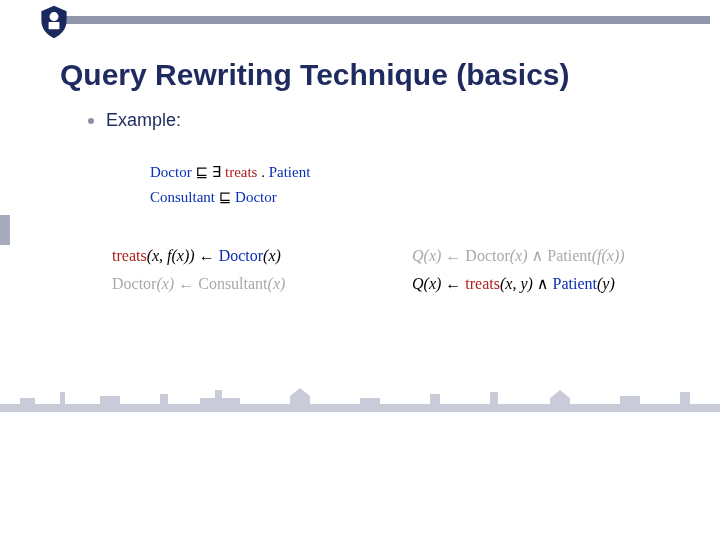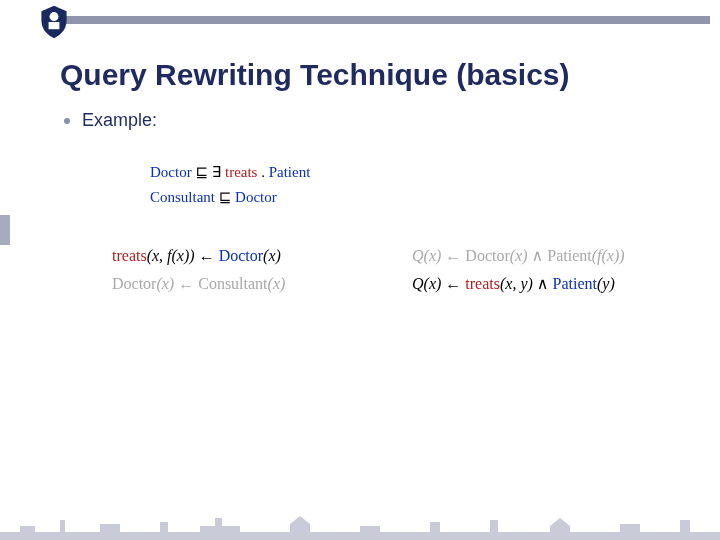--- a/index.html
+++ b/index.html
@@ -1,20 +1,20 @@
 <!DOCTYPE html>
 <html><head>
 <meta charset="utf-8">
 <style>
   html,body{margin:0;padding:0;width:720px;height:540px;background:#fff;font-family:Arial,Helvetica,sans-serif;overflow:hidden;}
-  .slide{position:relative;width:720px;height:540px;}
+  .slide{position:relative;width:720px;height:412px;}
   .topbar{position:absolute;top:16px;left:58px;right:10px;height:8px;background:#9195ac;}
   .crest{position:absolute;top:4px;left:36px;width:36px;height:36px;}
   .title{position:absolute;top:58px;left:60px;font-size:30px;font-weight:bold;color:#1f2a5f;}
-  .bullet-row{position:absolute;top:110px;left:64px;display:flex;align-items:center;justify-content:space-between;}
+  .bullet-row{position:absolute;top:110px;left:88px;display:flex;align-items:center;justify-content:space-between;}
   .bullet-dot{width:6px;height:6px;background:#8a8fab;border-radius:50%;margin-right:12px;}
   .bullet-text{font-size:18px;color:#1f2a5f;}
   .serif{font-family:"Times New Roman",Times,serif;}
   .axioms{position:absolute;top:160px;left:150px;font-size:15px;line-height:1.65;}
   .axioms .line{white-space:nowrap;}
   .groupL{position:absolute;top:242px;left:100px;font-size:16px;line-height:1.75;}
   .groupR{position:absolute;top:242px;left:400px;font-size:16px;line-height:1.75;}
   .rline{white-space:nowrap;margin-left:12px;}
   .c-blue{color:#0b2fb5;}
   .c-red{color:#b02020;}

